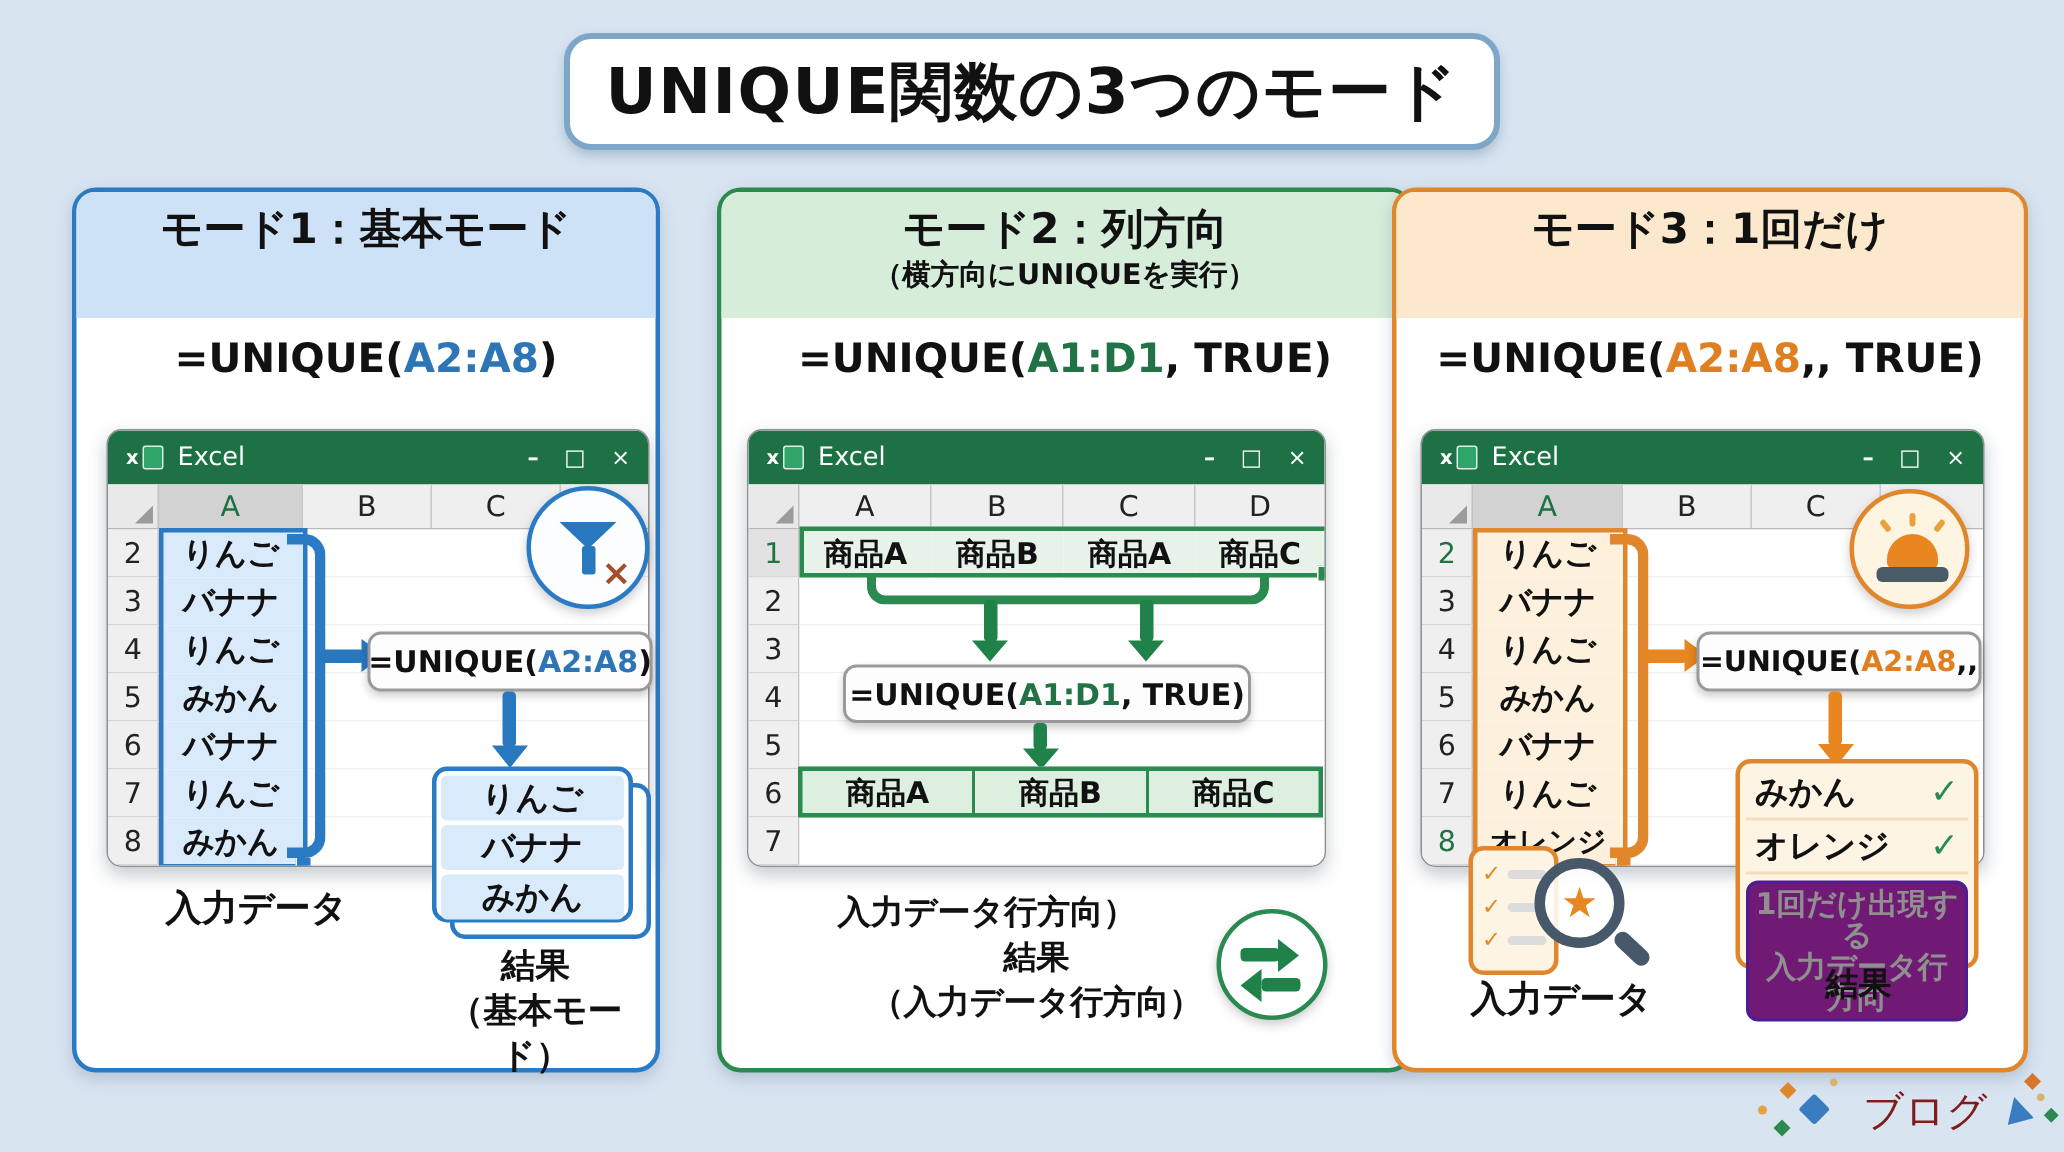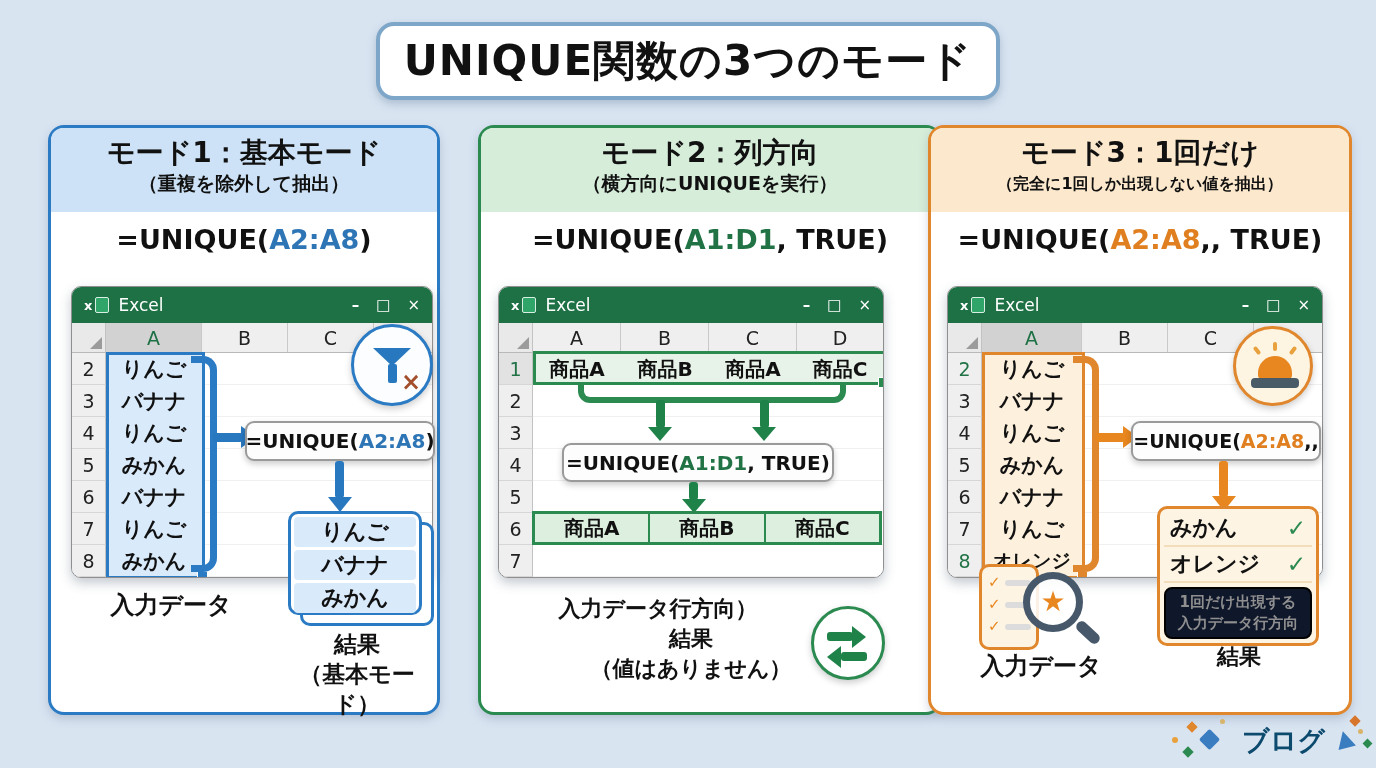--- a/index.html
+++ b/index.html
@@ -139,22 +139,22 @@
   #panel3 .arr-to-box{left:164px;top:305px;width:30px;}
   #panel3 .arr-to-box-tip{left:192px;top:298px;border-left:15px solid #e8861f;}
   #panel3 .arr-down{left:288px;top:333px;height:36px;}
   #panel3 .arr-down-tip{left:281px;top:368px;border-top:15px solid #e8861f;}
   .result-card{left:226px;top:378px;width:162px;height:140px;background:#fdf4e4;border:3px solid #e0862c;
     border-radius:10px;padding:2px 4px;z-index:5;}
   .result-card .rr{height:36px;display:flex;align-items:center;justify-content:space-between;
     padding:0 6px;border-bottom:2px solid #f3ddba;}
   .result-card .rr .v{font-size:22px;font-weight:bold;}
   .result-card .rr .chk{font-size:23px;font-weight:bold;color:#2a8a4f;}
-  .note-box{margin-top:4px;background:#0f172a;border:2px solid #000000;border-radius:8px;
-    padding:3px 2px;text-align:center;font-size:15px;font-weight:bold;color:#8f8f8f;line-height:21px;}
+  .note-box{margin-top:4px;background:#701a75;border:2px solid #4c1d95;border-radius:8px;
+    padding:3px 2px;text-align:center;font-size:20px;font-weight:bold;color:#8f8f8f;line-height:21px;}
   .siren-badge{left:302px;top:198px;width:80px;height:80px;background:#fdf4e2;border:3.5px solid #e0862c;}
   .siren-dome{position:absolute;left:22px;top:27px;width:34px;height:23px;background:#e8861f;
     border-radius:17px 17px 4px 4px;}
   .siren-base{position:absolute;left:15px;top:49px;width:48px;height:10px;background:#4a5b68;border-radius:4px;}
   .siren-ray{position:absolute;width:4px;height:9px;background:#e8a13c;border-radius:2px;}
   .ray-c{left:37px;top:13px;} .ray-l{left:19px;top:17px;transform:rotate(-38deg);}
   .ray-r{left:55px;top:17px;transform:rotate(38deg);}
   .check-card{position:absolute;left:48px;top:436px;width:60px;height:86px;background:#fdf4e4;
     border:3px solid #e0862c;border-radius:10px;padding:8px 0 0 6px;z-index:5;}
   .check-card .cl{display:flex;gap:4px;margin-bottom:7px;align-items:center;}
@@ -163,21 +163,21 @@
   .mag{position:absolute;left:92px;top:444px;width:60px;height:60px;border:7px solid #46586a;border-radius:50%;
     background:rgba(255,255,255,.88);display:flex;align-items:center;justify-content:center;z-index:6;}
   .mag .star{font-size:28px;color:#e8861f;line-height:1;}
   .mag-handle{position:absolute;left:143px;top:499px;width:28px;height:11px;background:#46586a;
     border-radius:6px;transform:rotate(43deg);z-index:6;}
   #panel3 .lbl-input{left:15px;top:522px;width:190px;font-size:24px;}
   #panel3 .lbl-result{left:218px;top:514px;width:180px;font-size:22px;line-height:29px;}
 
   
   .brand-wrap{position:absolute;left:1150px;top:715px;width:226px;height:53px;z-index:3;}
-  .brand-text{position:absolute;left:92px;top:8px;font-size:27px;font-weight:bold;color:#0c4a6e;}
+  .brand-text{position:absolute;left:92px;top:8px;font-size:27px;font-weight:normal;color:#7f1d1d;}
   .cf{position:absolute;}
   .cf-d{transform:rotate(45deg);}
   .cf1{left:38px;top:8px;width:8px;height:8px;background:#e0862c;}
   .cf2{left:52px;top:17px;width:15px;height:15px;background:#3a7cc0;border-radius:2px;}
   .cf3{left:34px;top:33px;width:8px;height:8px;background:#2a8a4f;}
   .cf4{left:22px;top:22px;width:6px;height:6px;border-radius:50%;background:#e8a13c;}
   .cf5{left:70px;top:4px;width:5px;height:5px;border-radius:50%;background:#d8b36a;}
   .cf6{left:186px;top:16px;width:0;height:0;border-left:9px solid transparent;border-right:9px solid transparent;
     border-bottom:17px solid #3a7cc0;transform:rotate(-15deg);}
   .cf7{left:201px;top:2px;width:8px;height:8px;background:#d7752c;}
@@ -187,21 +187,20 @@
 </head>
 <body>
 
 <div class="title-box">
   <div class="title-text">UNIQUE関数の3つのモード</div>
 </div>
 
 <div class="panel" id="panel1">
   <div class="panel-header">
     <div class="panel-title">モード1：基本モード</div>
-    <div class="panel-sub">（重複を除外して抽出）</div>
   </div>
   <div class="formula-line">
     <span>=UNIQUE(</span><span class="range-blue">A2:A8</span><span>)</span>
   </div>
 
   <div class="xl">
     <div class="xl-bar">
       <span class="xl-logo">
         <span class="xl-logo-x">x</span>
         <span class="xl-logo-sheet"></span>
@@ -364,34 +363,33 @@
   <div class="overlay vbar green-fill arr-down"></div>
   <div class="overlay tri-down arr-down-tip"></div>
   <div class="result-row6">
     <div class="r">商品A</div>
     <div class="r">商品B</div>
     <div class="r">商品C</div>
   </div>
   <div class="lbl lbl-block">
     <div class="l1">入力データ行方向）</div>
     <div>結果</div>
-    <div>（値はありません）</div>
+    <div>（入力データ行方向）</div>
   </div>
   <div class="badge swap-badge">
     <div class="hbar green-fill bar-t"></div>
     <div class="tri-right tip-t" style="border-left:14px solid #1f8249"></div>
     <div class="hbar green-fill bar-b"></div>
     <div class="tip-b"></div>
   </div>
 </div>
 
 <div class="panel" id="panel3">
   <div class="panel-header">
     <div class="panel-title">モード3：1回だけ</div>
-    <div class="panel-sub">（完全に1回しか出現しない値を抽出）</div>
   </div>
   <div class="formula-line">
     <span>=UNIQUE(</span><span class="range-orange">A2:A8</span><span>,, TRUE)</span>
   </div>
 
   <div class="xl">
     <div class="xl-bar">
       <span class="xl-logo">
         <span class="xl-logo-x">x</span>
         <span class="xl-logo-sheet"></span>

